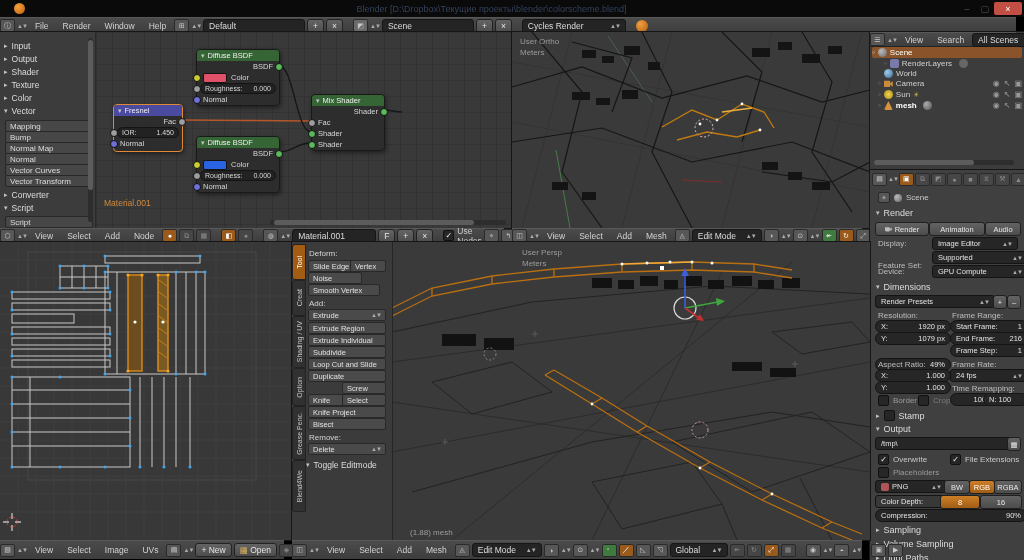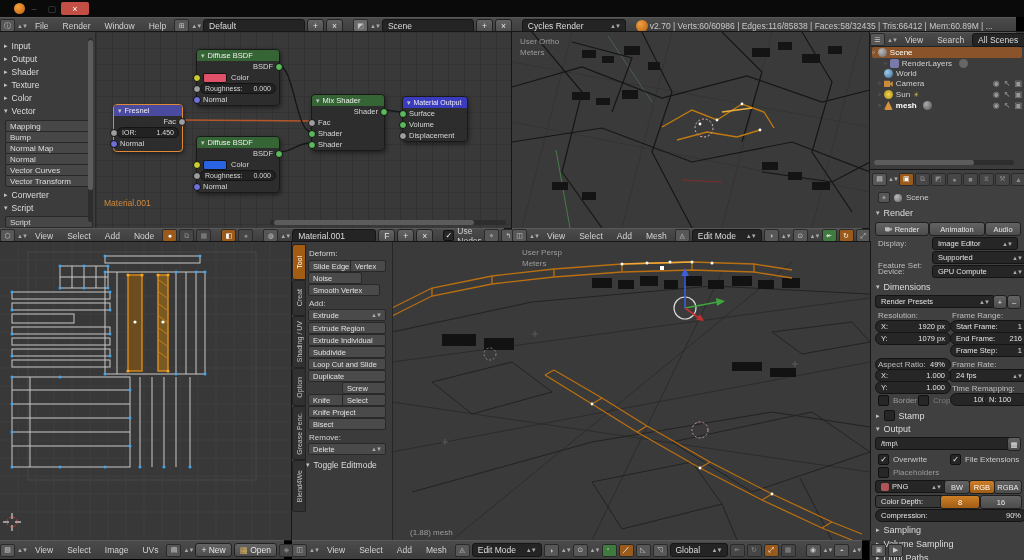--- a/index.html
+++ b/index.html
@@ -65,20 +65,21 @@
   .tstab span{writing-mode:vertical-rl;transform:rotate(180deg);font-size:7px;color:#c6c6c6;white-space:nowrap;}
   .tstab.on{background:#a35c14;} .tstab.on span{color:#fff;}
   .viewlabel{position:absolute;font-size:8px;color:#9c9c9c;white-space:nowrap;}
   .close-btn{background:#c34f44;color:#fff;width:28px;height:13px;display:flex;align-items:center;justify-content:center;border-radius:2px;font-size:9px;}
 </style>
 </head>
 <body>
 
 <div class="abs" style="left:0;top:0;width:1024px;height:17px;background:#0a0a0a;display:flex;align-items:center;">
   <span style="width:11px;height:11px;border-radius:50%;background:radial-gradient(circle at 35% 35%,#f5a13c,#c05f10);margin-left:14px;flex:none;"></span>
+  <span style="flex:1;text-align:center;color:#33415a;font-size:9px;">Blender [D:\Dropbox\Текущие проекты\blender\colorscheme.blend]</span>
   <span style="color:#555;width:18px;text-align:center;">–</span>
   <span style="color:#555;width:18px;text-align:center;">▢</span>
   <span class="close-btn" style="margin-right:2px;">×</span>
 </div>
 
 <div class="hdr" style="left:0;top:17px;width:1016px;height:15px;">
   <span class="ib">ⓘ</span>
     <span class="updn">▲▼</span>
   <span class="menu">File</span>
   <span class="menu">Render</span>
@@ -95,21 +96,20 @@
   <span class="fld" style="width:80px;">Scene</span>
   <span class="btn">+</span>
   <span class="btn">×</span>
   <span class="sep"></span>
   <span class="fld" style="width:92px;justify-content:space-between;">
       <span>Cycles Render</span>
       <span class="updn">▲▼</span>
     </span>
   <span class="sep"></span>
   <span style="width:12px;height:12px;border-radius:50%;background:radial-gradient(circle at 35% 35%,#f0a040,#b35c10);flex:none;"></span>
-  <span style="color:#c9c9c9;font-size:8.5px;">v2.70 | Verts:60/60986 | Edges:116/85838 | Faces:58/32435 | Tris:66412 | Mem:60.89M | ...</span>
 </div>
 
 <div class="area" style="left:0;top:32px;width:512px;height:196px;background:#393939;
      background-image:linear-gradient(rgba(0,0,0,.10) 1px,transparent 1px),linear-gradient(90deg,rgba(0,0,0,.10) 1px,transparent 1px);background-size:16px 16px;overflow:hidden;">
 
   <div class="abs" style="left:0;top:0;width:95px;height:196px;background:#3c3c3c;border-right:1px solid #2a2a2a;">
     <div class="cat" style="top:8px;">
         <span class="tri">▸</span>
         <span>Input</span>
       </div>
@@ -252,38 +252,20 @@
     <div class="nr">
         <span>Shader</span>
         <span class="sock l" style="background:#5cb85c;"></span>
       </div>
     <div class="nr">
         <span>Shader</span>
         <span class="sock l" style="background:#5cb85c;"></span>
       </div>
   </div>
 
-  <div class="node" style="left:402px;top:64px;width:64px;height:44px;">
-    <div class="nh" style="background:#3b3bc0;">
-        <span class="tri">▾</span>
-        <span style="font-size:7px;">Material Output</span>
-      </div>
-    <div class="nr">
-        <span>Surface</span>
-        <span class="sock l" style="background:#5cb85c;"></span>
-      </div>
-    <div class="nr">
-        <span>Volume</span>
-        <span class="sock l" style="background:#5cb85c;"></span>
-      </div>
-    <div class="nr">
-        <span>Displacement</span>
-        <span class="sock l" style="background:#9e9e9e;"></span>
-      </div>
-  </div>
 
   <div class="abs" style="left:104px;top:166px;color:#d08a3e;font-size:8.5px;">Material.001</div>
   <div class="vscroll" style="left:270px;top:188px;width:236px;height:5px;">
       <i style="left:4px;top:0;height:5px;width:200px;"></i>
     </div>
 </div>
 
 <div class="hdr" style="left:0;top:228px;width:504px;height:13px;">
   <span class="ib">⬡</span>
     <span class="updn">▲▼</span>

